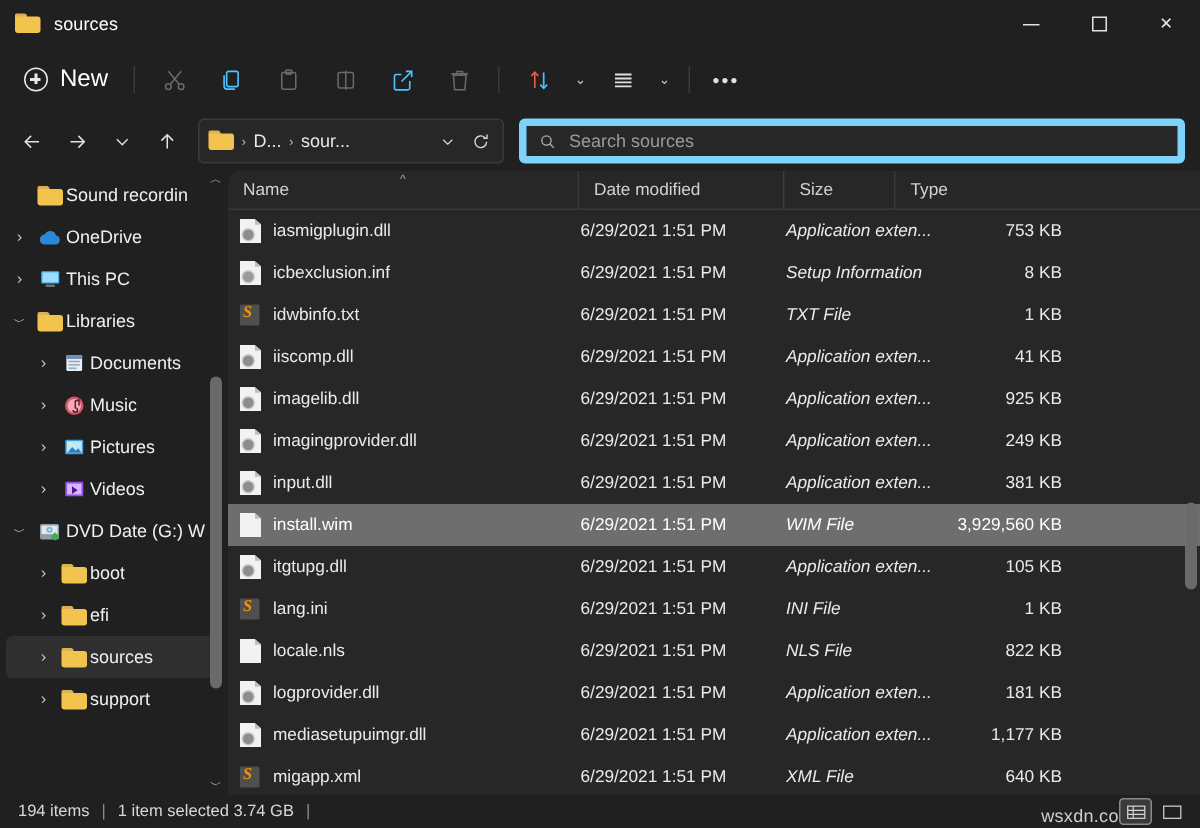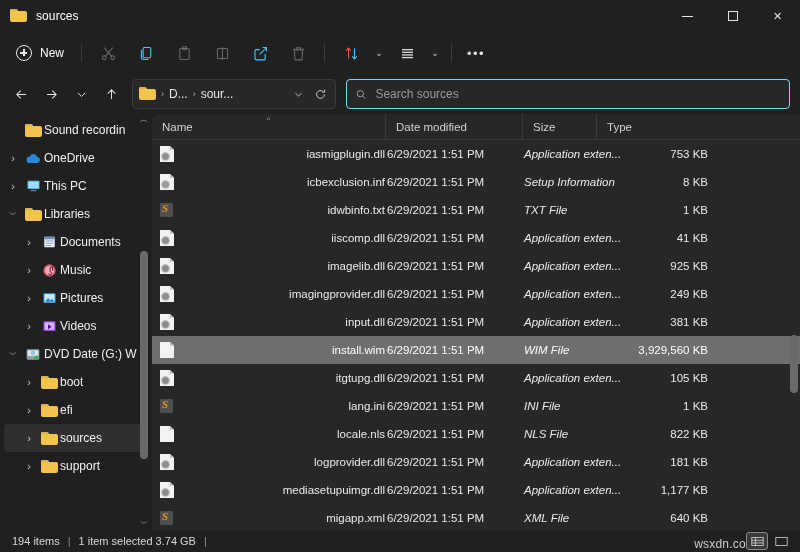--- a/index.html
+++ b/index.html
@@ -57,21 +57,21 @@
   .cmdbar {
     height: 42px; min-height: 42px;
     display: flex; align-items: center;
     padding: 0 8px;
     background: #202020;
     gap: 0px;
   }
   .cmd-new {
     display: flex; align-items: center; gap: 8px;
     height: 30px; padding: 0 10px 0 8px;
-    border-radius: 4px; color: #ffffff; font-size: 12px;
+    border-radius: 4px; color: #ffffff; font-size: 16px;
   }
   .plus-circle {
     width: 16px; height: 16px; border: 1.3px solid #e9e9e9; border-radius: 50%;
     position: relative; flex: none;
   }
   .plus-circle::before, .plus-circle::after {
     content: ""; position: absolute; background: #e9e9e9;
   }
   .plus-circle::before { left: 3px; top: 6.4px; width: 7.4px; height: 1.3px; }
   .plus-circle::after { top: 3px; left: 6.4px; height: 7.4px; width: 1.3px; }
@@ -110,21 +110,21 @@
   }
   .crumb { padding: 0 3px; white-space: nowrap; color: #e8e8e8; border-radius: 3px;}
   .crumb-sep { color: #bdbdbd; font-size: 9px; padding: 0 2px; }
   .addr-spacer { flex: 1; }
   .addr-icon {
     width: 22px; height: 24px; display: flex; align-items: center; justify-content: center;
     color: #dcdcdc; border-radius: 3px; flex: none;
   }
   .searchbox {
     flex: 1; height: 30px; margin-left: 10px;
-    background: #272727; border: 1px solid #7dd3fc; border-radius: 4px;
+    background: #272727; border: 5px solid #7dd3fc; border-radius: 4px;
     display: flex; align-items: center; padding: 0 8px; gap: 8px;
   }
   .search-input {
     background: transparent; border: none; outline: none;
     color: #d5d5d5; font-size: 12px; font-family: "Liberation Sans", sans-serif;
     width: 100%;
   }
   .search-input::placeholder { color: #9b9b9b; }
 
   
@@ -191,21 +191,21 @@
   .ch-type { width: 114px; }
   .ch-size { width: 74px; }
   .rows { flex: 1; overflow: hidden; position: relative; }
   .row {
     height: 28px; display: flex; align-items: center;
     font-size: 11.5px; color: #eaeaea;
   }
   .row.selected { background: #6e6e6e; color: #ffffff; }
   .cell-name {
     width: 233px; display: flex; align-items: center; gap: 8px; padding-left: 8px;
-    overflow: hidden; white-space: nowrap; justify-content: space-between;
+    overflow: hidden; white-space: nowrap;
   }
   .cell-date { width: 137px; padding-left: 2px; }
   .cell-type { width: 114px; padding-left: 2px; overflow: hidden; white-space: nowrap; font-style: italic; }
   .cell-size { width: 84px; text-align: right; padding-right: 12px; }
 
   
   .ficon { width: 14px; height: 16px; position: relative; flex: none; }
   .doc-base {
     position: absolute; inset: 0; background: #f2f2f2;
     clip-path: polygon(0 0, 70% 0, 100% 22%, 100% 100%, 0 100%);

